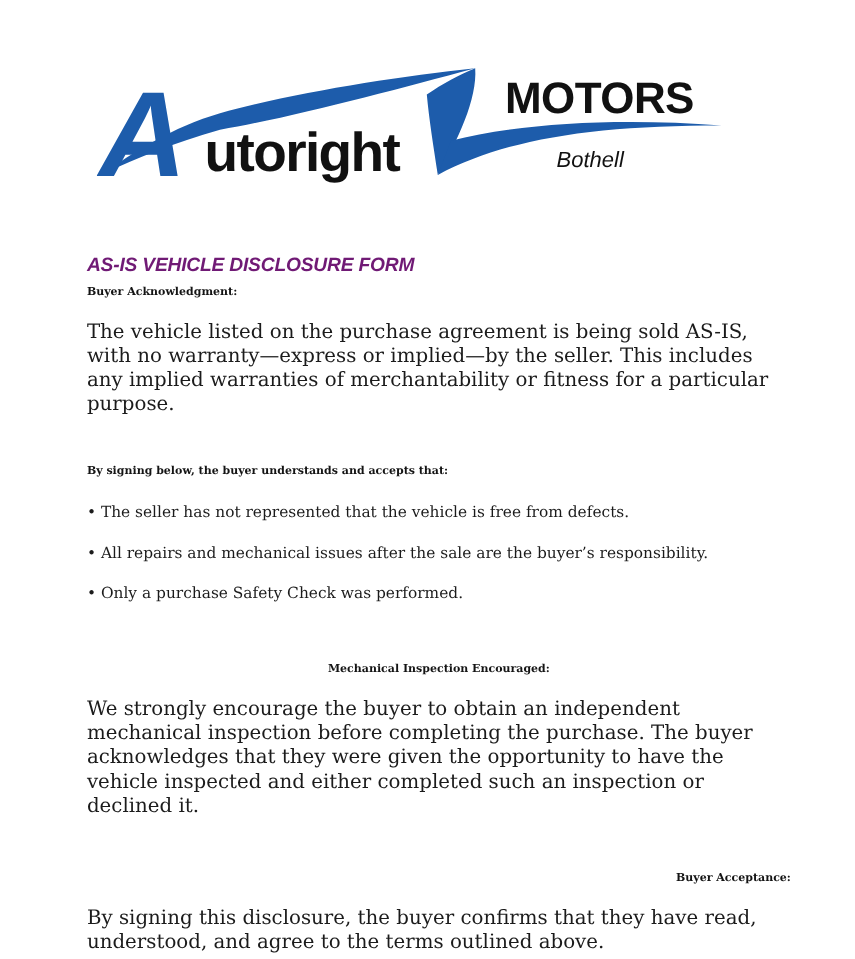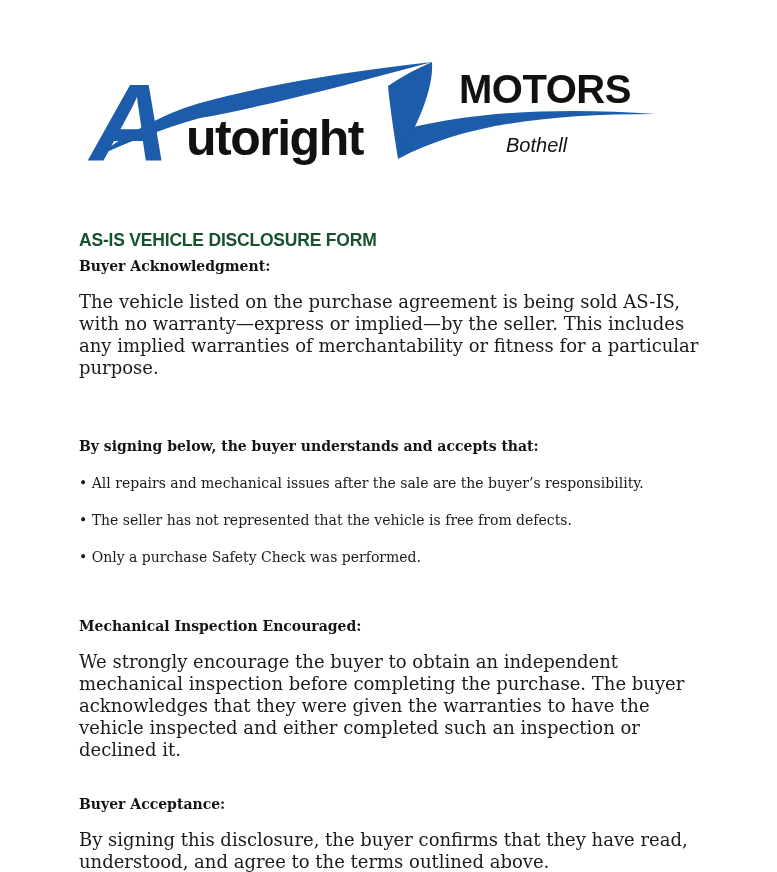--- a/index.html
+++ b/index.html
@@ -49,32 +49,33 @@
     font-size: 20px;
   }
   
   .title {
     margin: 57px 0 0 0;
     font-family: "Liberation Sans", sans-serif;
     font-weight: 700;
     font-size: 17.5px;
     line-height: 22px;
     letter-spacing: -0.2px;
-    color: #14532d;
+    color: #701a75;
+    font-style: italic;
   }
   .sec-head {
     margin: 4px 0 0 0;
-    font-size: 14px;
+    font-size: 10px;
     font-weight: 700;
     line-height: 22px;
     color: #141414;
   }
-  .sec-head.gap-lg   { margin-top: 56px; }
-  .sec-head.gap-mech { margin-top: 47px; }
-  .sec-head.gap-acc  { margin-top: 32px; }
+  .sec-head.gap-lg   { margin-top: 39px; }
+  .sec-head.gap-mech { margin-top: 47px; text-align: center; }
+  .sec-head.gap-acc  { margin-top: 44px; text-align: right; }
   .body-p {
     margin: 14px 0 0 0;
     font-size: 18px;
     line-height: 22px;
   }
   .bullet-p {
     margin: 15px 0 0 0;
     font-size: 14px;
     line-height: 22px;
   }
@@ -108,23 +109,23 @@
       <text class="logo-location" x="418" y="92" fill="#111111">Bothell</text>
     </svg>
   </div>
 
   <h1 class="title">AS-IS VEHICLE DISCLOSURE FORM</h1>
 
   <h2 class="sec-head">Buyer Acknowledgment:</h2>
   <p class="body-p">The vehicle listed on the purchase agreement is being sold AS-IS, with no warranty—express or implied—by the seller. This includes any implied warranties of merchantability or fitness for a particular purpose.</p>
 
   <h2 class="sec-head gap-lg">By signing below, the buyer understands and accepts that:</h2>
+  <p class="bullet-p">• The seller has not represented that the vehicle is free from defects.</p>
   <p class="bullet-p">• All repairs and mechanical issues after the sale are the buyer’s responsibility.</p>
-  <p class="bullet-p">• The seller has not represented that the vehicle is free from defects.</p>
   <p class="bullet-p">• Only a purchase Safety Check was performed.</p>
 
   <h2 class="sec-head gap-mech">Mechanical Inspection Encouraged:</h2>
-  <p class="body-p">We strongly encourage the buyer to obtain an independent mechanical inspection before completing the purchase. The buyer acknowledges that they were given the warranties to have the vehicle inspected and either completed such an inspection or declined it.</p>
+  <p class="body-p">We strongly encourage the buyer to obtain an independent mechanical inspection before completing the purchase. The buyer acknowledges that they were given the opportunity to have the vehicle inspected and either completed such an inspection or declined it.</p>
 
   <h2 class="sec-head gap-acc">Buyer Acceptance:</h2>
   <p class="body-p">By signing this disclosure, the buyer confirms that they have read, understood, and agree to the terms outlined above.</p>
 
 </div>
 
 </body></html>

